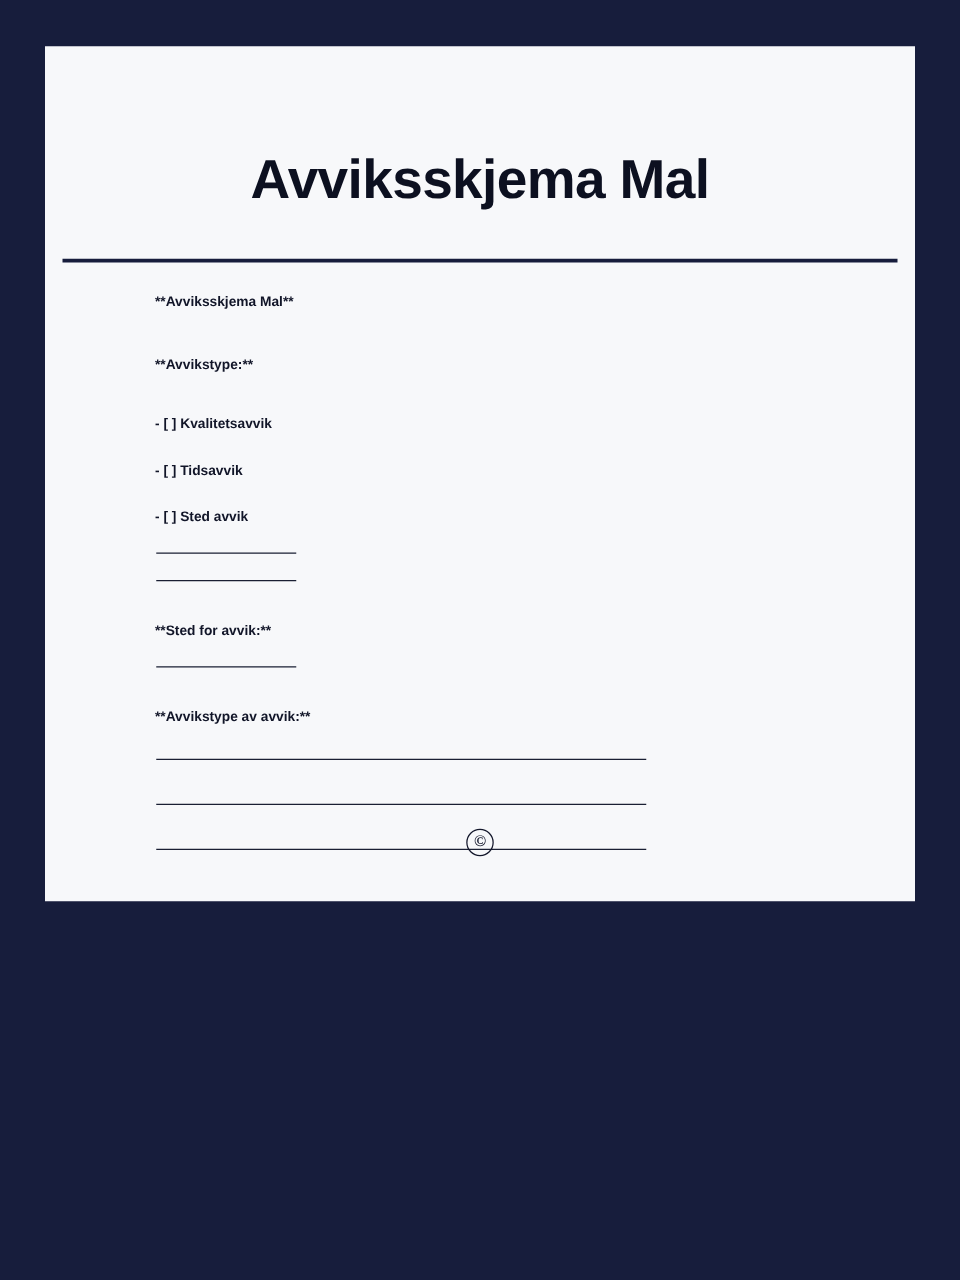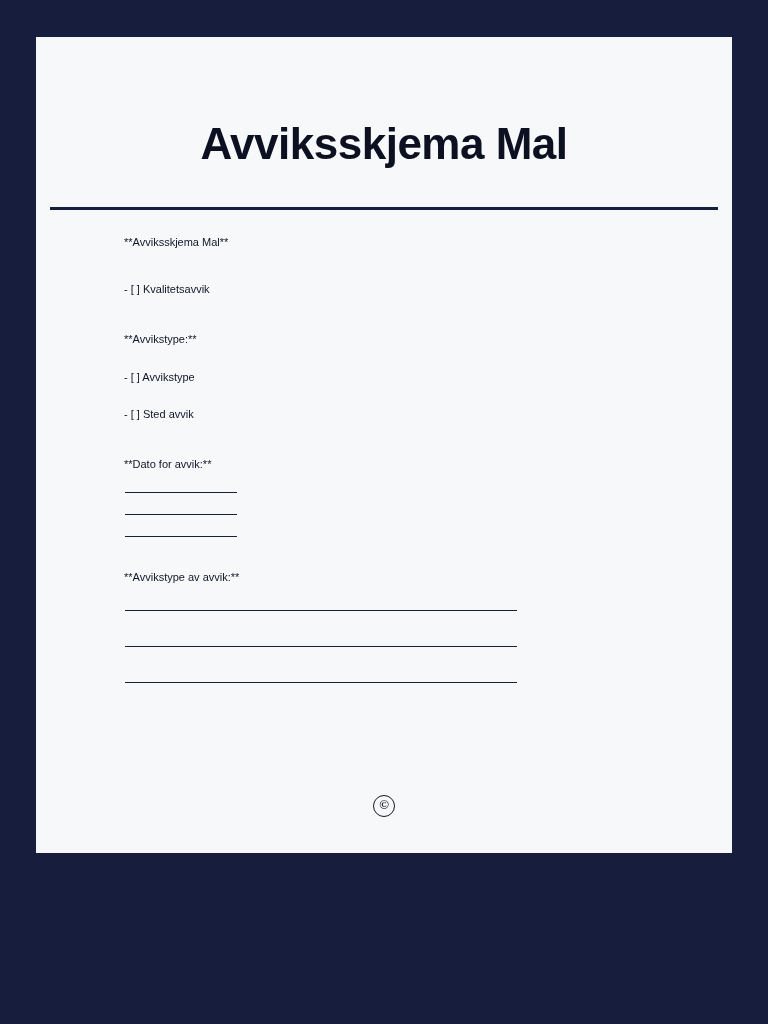--- a/index.html
+++ b/index.html
@@ -11,21 +11,21 @@
     height: 1024px;
     background: #171d3c;
     font-family: "Liberation Sans", sans-serif;
     overflow: hidden;
   }
   .page {
     position: absolute;
     left: 36px;
     top: 37px;
     width: 696px;
-    height: 816px;
+    height: 684px;
     background: #f7f8fa;
     box-sizing: border-box;
   }
   .doc-title {
     text-align: center;
     font-size: 44px;
     font-weight: bold;
     color: #0c1020;
     letter-spacing: -0.5px;
     margin: 0;
@@ -35,21 +35,21 @@
   .title-rule {
     height: 3px;
     background: #171d3c;
     margin: 38px 14px 0 14px;
   }
   .body-area {
     padding: 26px 88px 0 88px;
   }
   .line {
     font-size: 11px;
-    font-weight: normal;
+    font-weight: bold;
     color: #111528;
     line-height: 1.2;
     margin: 0;
   }
   .sp-lg { margin-top: 37px; }
   .sp-md { margin-top: 34px; }
   .sp-sm { margin-top: 24px; }
   .rule-short {
     width: 112px;
     height: 1px;
@@ -91,31 +91,31 @@
 
 <div class="page">
 
   <h1 class="doc-title">Avviksskjema Mal</h1>
   <div class="title-rule"></div>
 
   <div class="body-area">
 
     <p class="line">**Avviksskjema Mal**</p>
 
+    <p class="line sp-lg">**Avvikstype:**</p>
+
     <p class="line sp-md">- [ ] Kvalitetsavvik</p>
-
-    <p class="line sp-lg">**Avvikstype:**</p>
-    <p class="line sp-sm">- [ ] Avvikstype</p>
+    <p class="line sp-sm">- [ ] Tidsavvik</p>
     <p class="line sp-sm">- [ ] Sted avvik</p>
 
-    <p class="line sp-lg">**Dato for avvik:**</p>
     <div class="rule-short"></div>
 
     <div class="rule-short"></div>
 
+    <p class="line sp-md">**Sted for avvik:**</p>
     <div class="rule-short"></div>
 
     <p class="line sp-md">**Avvikstype av avvik:**</p>
     <div class="rule-long"></div>
     <div class="rule-long next"></div>
     <div class="rule-long next"></div>
 
   </div>
 
   <div class="footer">

